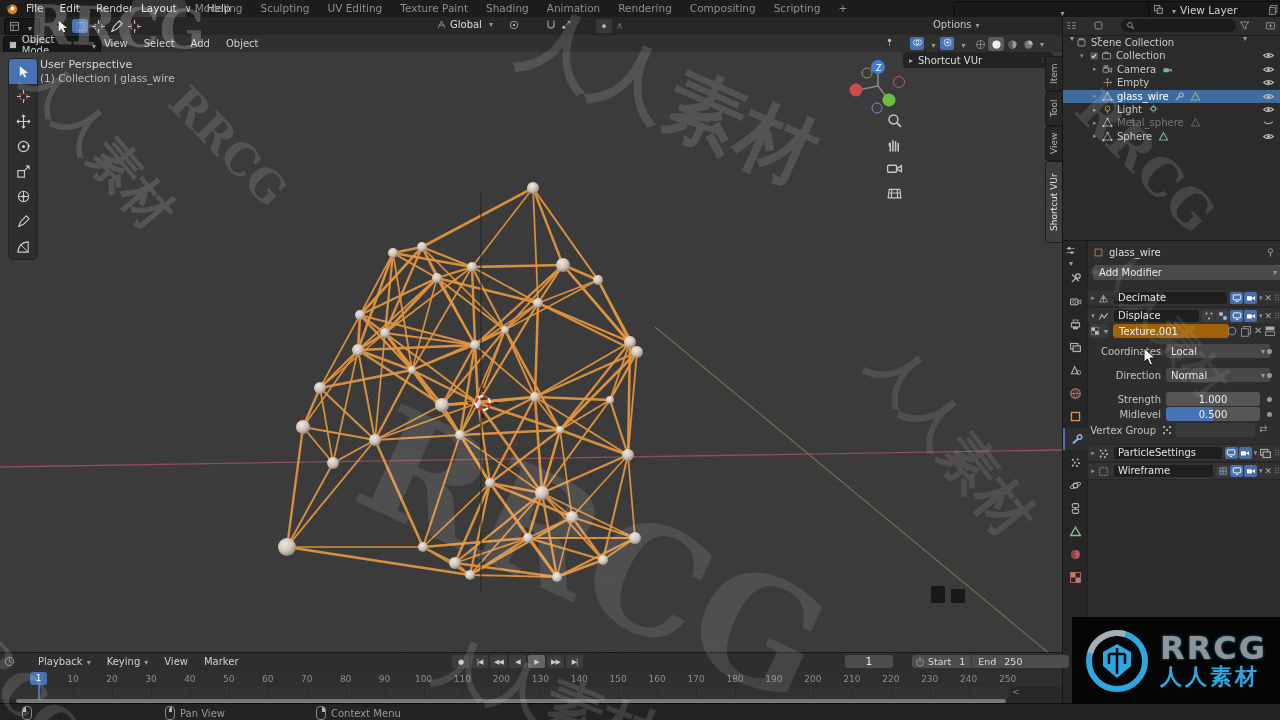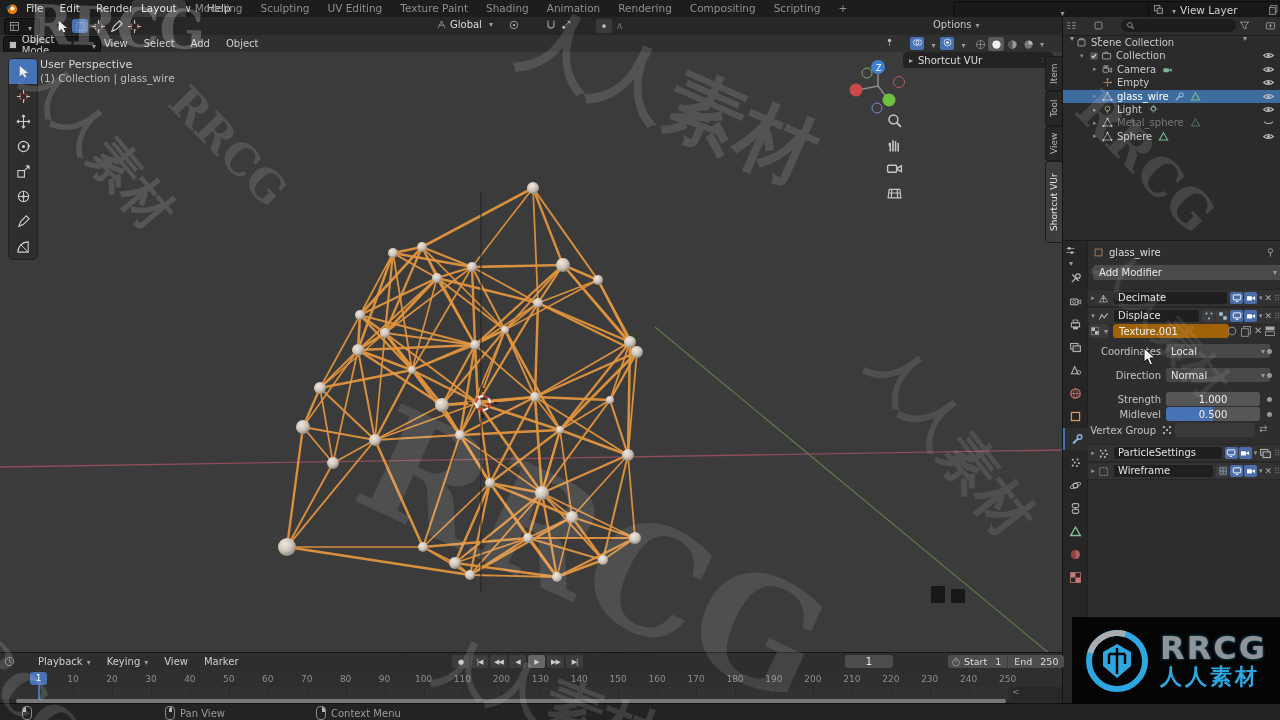--- a/index.html
+++ b/index.html
@@ -1099,21 +1099,21 @@
       <span id="playbtns" class="abs" style="left:452px;top:2px;display:flex;gap:2px;">
           <span style="width: 17px; height: 13px; background: rgb(61, 61, 61); border-radius: 2px; color: rgb(204, 204, 204); font-size: 7px; display: flex; align-items: center; justify-content: center; letter-spacing: -1px;">●</span>
           <span style="width: 17px; height: 13px; background: rgb(61, 61, 61); border-radius: 2px; color: rgb(204, 204, 204); font-size: 7px; display: flex; align-items: center; justify-content: center; letter-spacing: -1px;">|◀</span>
           <span style="width: 17px; height: 13px; background: rgb(61, 61, 61); border-radius: 2px; color: rgb(204, 204, 204); font-size: 7px; display: flex; align-items: center; justify-content: center; letter-spacing: -1px;">◀◀</span>
           <span style="width: 17px; height: 13px; background: rgb(61, 61, 61); border-radius: 2px; color: rgb(204, 204, 204); font-size: 7px; display: flex; align-items: center; justify-content: center; letter-spacing: -1px;">◀</span>
           <span style="width: 17px; height: 13px; background: rgb(102, 102, 102); border-radius: 2px; color: rgb(204, 204, 204); font-size: 7px; display: flex; align-items: center; justify-content: center; letter-spacing: -1px;">▶</span>
           <span style="width: 17px; height: 13px; background: rgb(61, 61, 61); border-radius: 2px; color: rgb(204, 204, 204); font-size: 7px; display: flex; align-items: center; justify-content: center; letter-spacing: -1px;">▶▶</span>
           <span style="width: 17px; height: 13px; background: rgb(61, 61, 61); border-radius: 2px; color: rgb(204, 204, 204); font-size: 7px; display: flex; align-items: center; justify-content: center; letter-spacing: -1px;">▶|</span>
         </span>
       <span class="pfield" style="left:845px;top:2px;width:48px;height:13px;background:#4d4d4d;">1</span>
-      <span class="abs" style="left:912px;top:2px;width:116px;height:13px;background:#4d4d4d;border-radius:3px;display:flex;align-items:center;font-size:9.5px;color:#ddd;margin-left:36px;">
+      <span class="abs" style="left:912px;top:2px;width:157px;height:13px;background:#4d4d4d;border-radius:3px;display:flex;align-items:center;font-size:9.5px;color:#ddd;">
         <svg style="margin:0 3px;" width="10" height="10" viewBox="0 0 16 16">
             <circle cx="8" cy="9" r="5.5" fill="none" stroke="#bbb"></circle>
             <path d="M8 6 V9 M6 1.5 H10" stroke="#bbb"></path>
           </svg>
         <span>Start</span>
         <span style="margin-left:8px;">1</span>
         <span style="width:1px;height:13px;background:#3a3a3a;margin:0 6px;"></span>
         <span>End</span>
         <span style="margin-left:8px;">250</span>
       </span>

